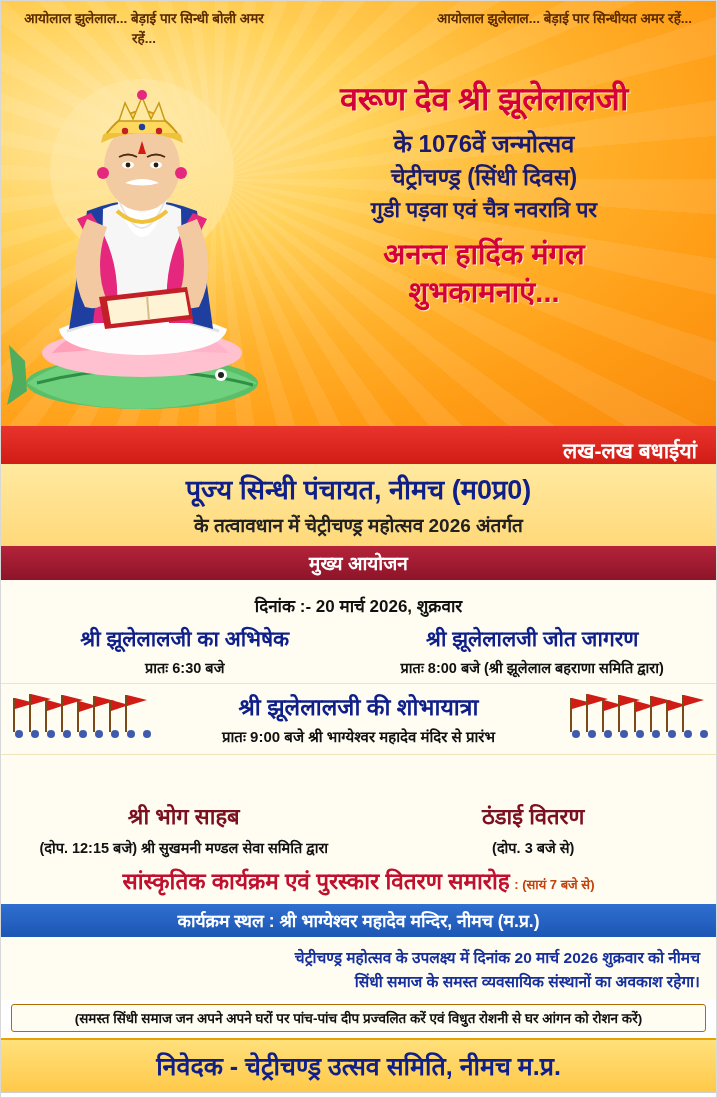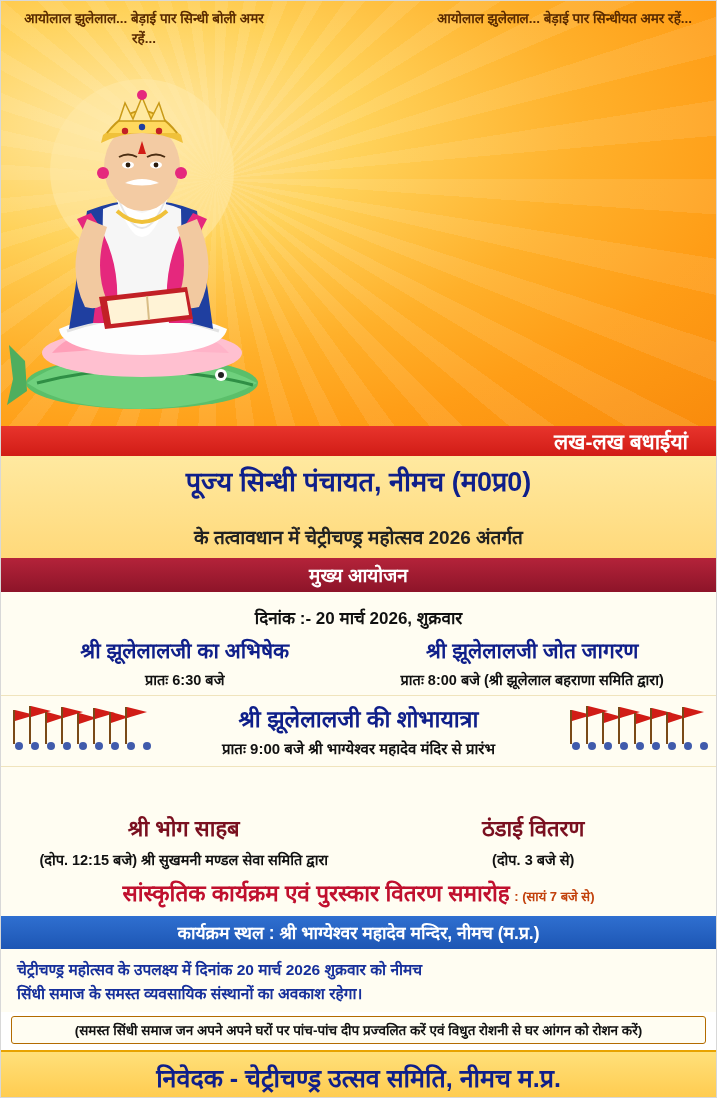--- a/index.html
+++ b/index.html
@@ -104,26 +104,26 @@
   .wish2 {
     font-size: 29px;
     font-weight: bold;
     color: #d4003c;
     line-height: 1.3;
     text-shadow: 1px 1px 0 #fff0b8;
   }
 
   
   .redbar {
-    height: 30px;
+    height: 38px;
     background: linear-gradient(180deg, #e8342c 0%, #d11c16 100%);
     display: flex;
-    align-items: center;
+    align-items: flex-end;
     justify-content: flex-end;
-    padding-right: 28px;
+    padding-right: 19px;
   }
   .redbar span {
     color: #ffffff;
     font-size: 21px;
     font-weight: bold;
   }
 
   
   .panchayat {
     background: linear-gradient(180deg, #ffe9a0 0%, #ffd97a 100%);
@@ -133,21 +133,21 @@
   .panchayat .l1 {
     font-size: 27px;
     font-weight: bold;
     color: #0f1f8a;
     line-height: 1.25;
   }
   .panchayat .l2 {
     font-size: 19px;
     color: #222;
     font-weight: bold;
-    margin-top: 24px;
+    margin-top: 4px;
   }
 
   
   .mukhya {
     height: 34px;
     background: linear-gradient(180deg, #b4233a 0%, #8d1429 100%);
     color: #fff;
     font-size: 19px;
     font-weight: bold;
     display: flex;
@@ -264,21 +264,21 @@
     color: #fff;
     font-size: 17.5px;
     font-weight: bold;
     display: flex;
     align-items: center;
     justify-content: center;
   }
 
   .notice {
     background: #fffdf2;
-    text-align: left;
+    text-align: right;
     padding: 9px 16px 6px;
     color: #17309b;
     font-size: 15.5px;
     font-weight: bold;
     line-height: 1.55;
   }
   .notice-box {
     margin: 4px 10px 6px;
     border: 1px solid #b36b00;
     border-radius: 3px;
@@ -379,20 +379,28 @@
         <circle cx="135" cy="66" r="3.2" fill="#1f3fa0"></circle>
         <circle cx="152" cy="70" r="3.2" fill="#c22026"></circle>
 
         <circle cx="96" cy="112" r="6" fill="#e5287d"></circle>
         <circle cx="174" cy="112" r="6" fill="#e5287d"></circle>
 
         <path d="M110 150 Q135 172 160 150" stroke="#f0c13a" stroke-width="4" fill="none"></path>
       </svg>
     </div>
 
+    <div class="right-col">
+      <div class="title-main">वरूण देव श्री झूलेलालजी</div>
+      <div class="line2">के 1076वें जन्मोत्सव</div>
+      <div class="line3">चेट्रीचण्ड्र (सिंधी दिवस)</div>
+      <div class="line4">गुडी पड़वा एवं चैत्र नवरात्रि पर</div>
+      <div class="wish">अनन्त हार्दिक मंगल</div>
+      <div class="wish2">शुभकामनाएं...</div>
+    </div>
   </div>
 
   <div class="redbar">
     <span>लख-लख बधाईयां</span>
   </div>
 
   <div class="panchayat">
     <div class="l1">पूज्य सिन्धी पंचायत, नीमच (म0प्र0)</div>
     <div class="l2">के तत्वावधान में चेट्रीचण्ड्र महोत्सव 2026 अंतर्गत</div>
   </div>

